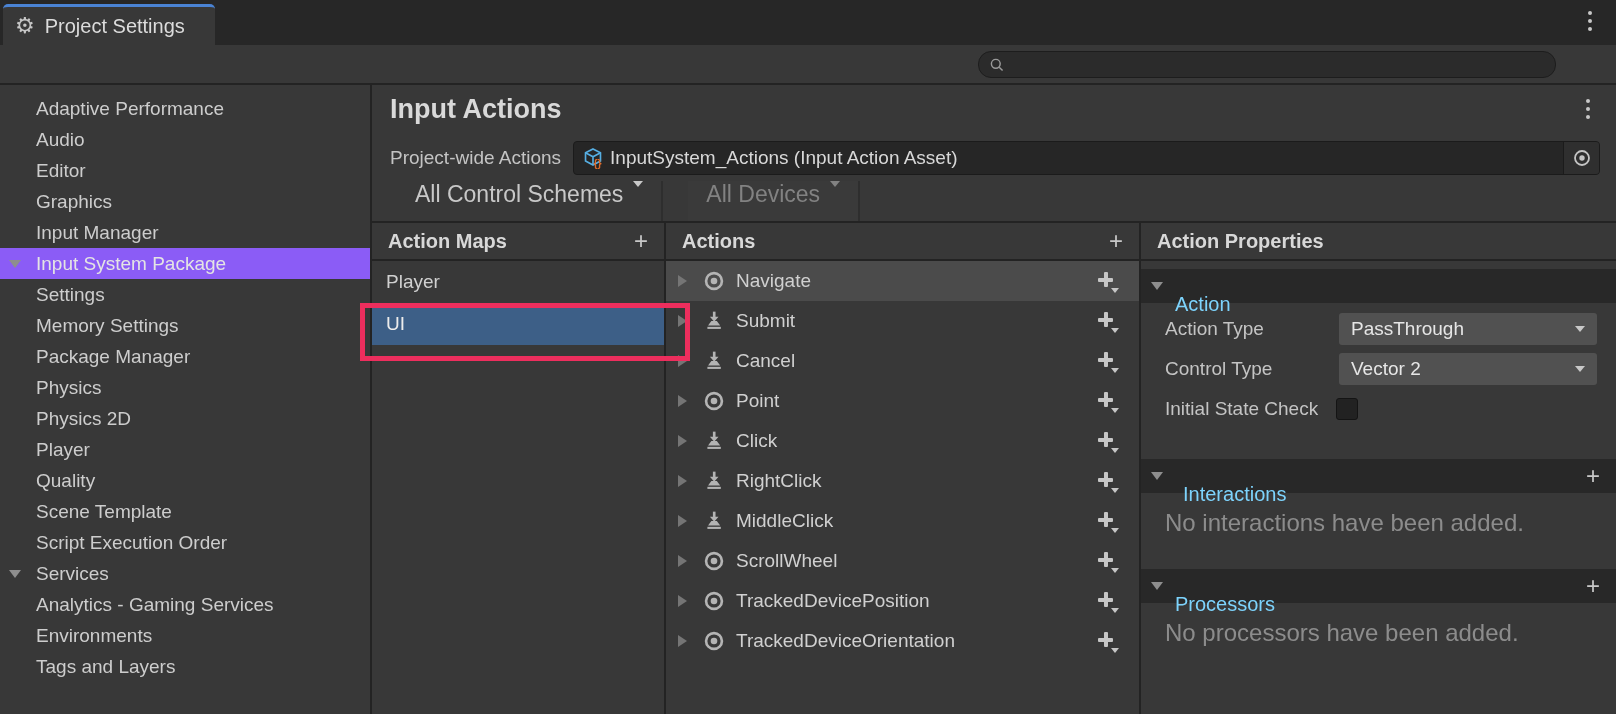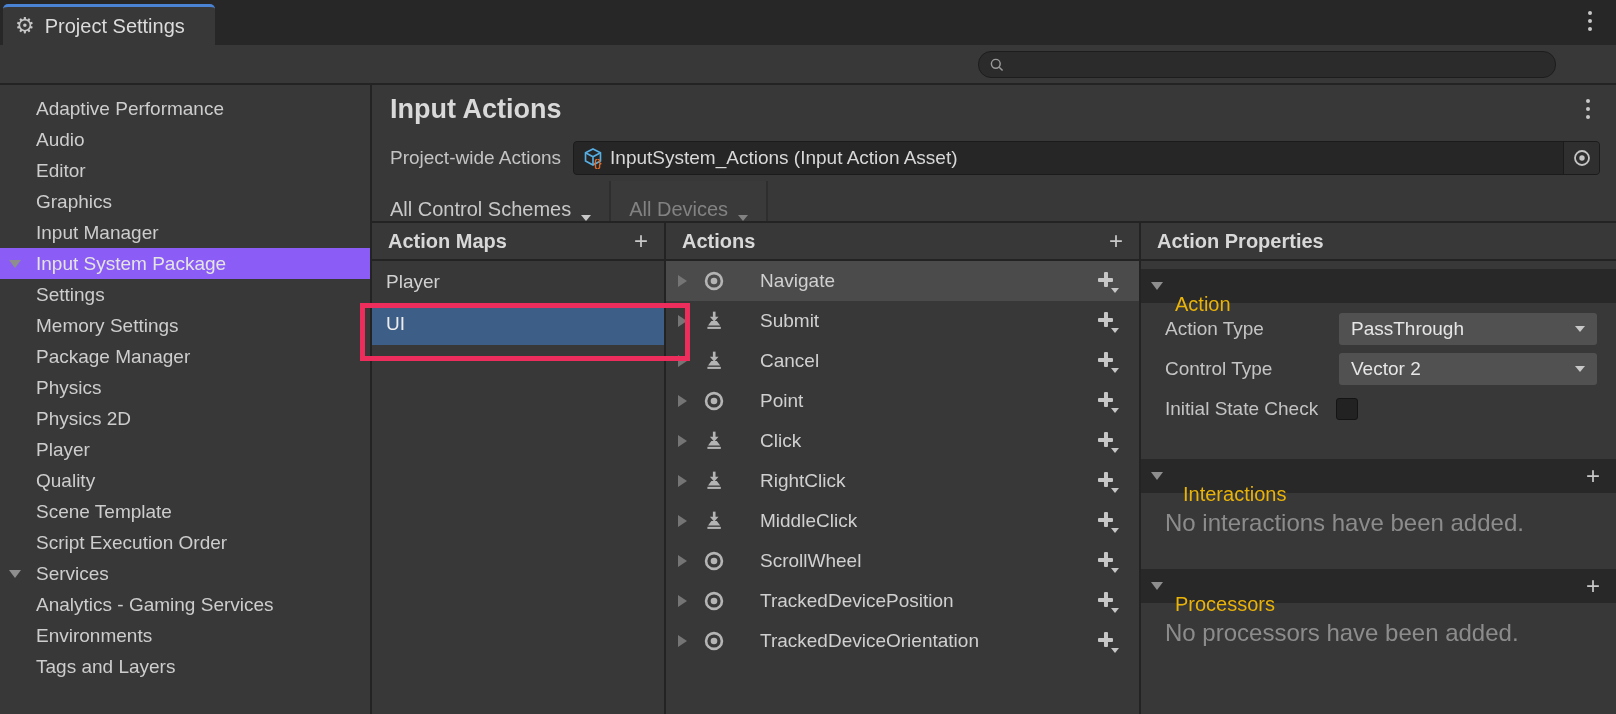--- a/index.html
+++ b/index.html
@@ -49,22 +49,22 @@
   .pwa-row{height:46px;flex:none;display:flex;align-items:center;padding:0 16px 0 18px;}
   .pwa-label{font-size:19px;color:#C4C4C4;white-space:nowrap;margin-right:12px;}
   .obj-field{flex:1;height:34px;background:var(--field);border:1px solid #1B1B1B;border-radius:4px;
              display:flex;align-items:center;overflow:hidden;cursor:pointer;}
   .obj-icon{margin-left:8px;flex:none;display:flex;}
   .obj-text{font-size:19px;color:#D8D8D8;margin-left:6px;flex:1;white-space:nowrap;}
   .picker{width:36px;align-self:stretch;border-left:1px solid #1B1B1B;background:#2F2F2F;
           display:flex;align-items:center;justify-content:center;cursor:pointer;}
 
   .scheme-row{height:42px;flex:none;display:flex;border-bottom:2px solid var(--line);}
-  .scheme-btn{height:100%;display:flex;align-items:flex-end;gap:10px;padding:0 18px;border-right:2px solid #2E2E2E;
-              font-size:20px;cursor:pointer;}
+  .scheme-btn{height:100%;display:flex;align-items:flex-start;gap:10px;padding:0 18px;border-right:2px solid #2E2E2E;
+              font-size:23px;cursor:pointer;margin-left:25px;}
   .scheme-btn .caret{border-top-color:currentColor;}
   .scheme-btn.schemes{color:#C8C8C8;}
   .scheme-btn.devices{color:#828282;background:#3A3A3A;}
   .caret{width:0;height:0;border-left:5px solid transparent;border-right:5px solid transparent;
          border-top:6px solid #C8C8C8;display:inline-block;}
 
   .columns{flex:1;display:flex;min-height:0;}
   .col{height:100%;}
   .col-maps{width:294px;border-right:2px solid var(--line);flex:none;}
   .col-actions{width:475px;border-right:2px solid var(--line);flex:none;}
@@ -74,30 +74,30 @@
   .col-title{font-size:20px;font-weight:bold;color:#D8D8D8;}
   .plus-btn{font-size:24px;color:#C8C8C8;line-height:1;cursor:pointer;}
 
   .map-row{height:42px;display:flex;align-items:center;padding-left:14px;font-size:19px;color:#D0D0D0;cursor:pointer;}
   .map-row.selected{background:var(--selection-blue);color:#ECECEC;}
 
   .action-row{height:40px;display:flex;align-items:center;padding:0 20px 0 12px;font-size:19px;color:#D0D0D0;cursor:pointer;}
   .action-row.selected{background:var(--selection-gray);}
   .action-row .tri-right{margin-right:15px;flex:none;}
   .a-icon{width:24px;margin-right:10px;flex:none;display:flex;justify-content:center;}
-  .a-label{flex:1;white-space:nowrap;overflow:hidden;margin-left:24px;}
+  .a-label{flex:1;white-space:nowrap;overflow:hidden;}
   .addb{position:relative;width:24px;height:24px;flex:none;cursor:pointer;}
   .addb .h{position:absolute;left:3px;top:9px;width:15px;height:4px;background:#C6C6C6;border-radius:1px;}
   .addb .v{position:absolute;left:9px;top:3px;width:4px;height:15px;background:#C6C6C6;border-radius:1px;}
   .addb .d{position:absolute;right:0;bottom:0;width:0;height:0;border-left:4px solid transparent;
            border-right:4px solid transparent;border-top:5px solid #C6C6C6;}
 
   .fold-bar{height:34px;background:var(--fold);display:flex;align-items:center;padding:0 16px 0 10px;margin-top:8px;cursor:pointer;}
   .fold-bar .tri-down{margin-right:12px;}
-  .fold-title{font-size:20px;color:#eab308;flex:1;margin-top:36px;}
+  .fold-title{font-size:20px;color:#7dd3fc;flex:1;margin-top:36px;}
   .fold-bar.interactions{margin-top:30px;gap:8px;}
   .fold-bar.processors{margin-top:32px;}
   .prop-fields{padding:6px 18px 0 24px;}
   .field-row{height:40px;display:flex;align-items:center;}
   .field-label{font-size:19px;color:#C4C4C4;width:174px;flex:none;}
   .dropdown{width:258px;height:32px;background:var(--drop);border-radius:3px;display:flex;align-items:center;
             justify-content:space-between;padding:0 12px;color:#E6E6E6;font-size:19px;cursor:pointer;}
   .checkbox{width:22px;height:22px;background:#222;border:1px solid #141414;border-radius:3px;margin-left:18px;cursor:pointer;}
   .empty-text{font-size:24px;color:var(--hint);padding:16px 0 0 24px;}
 

